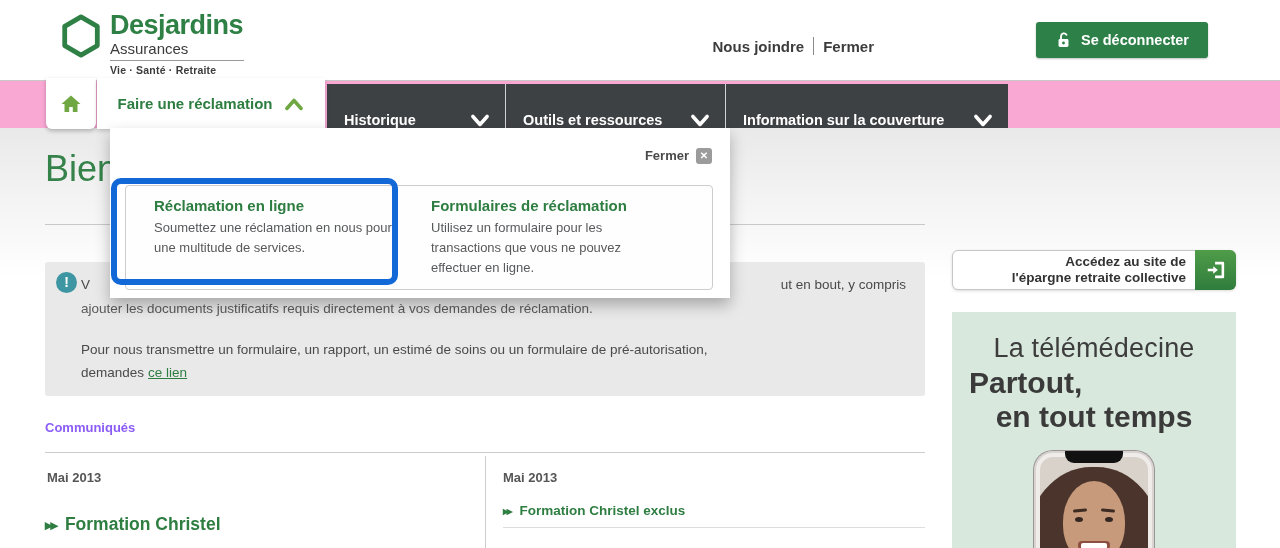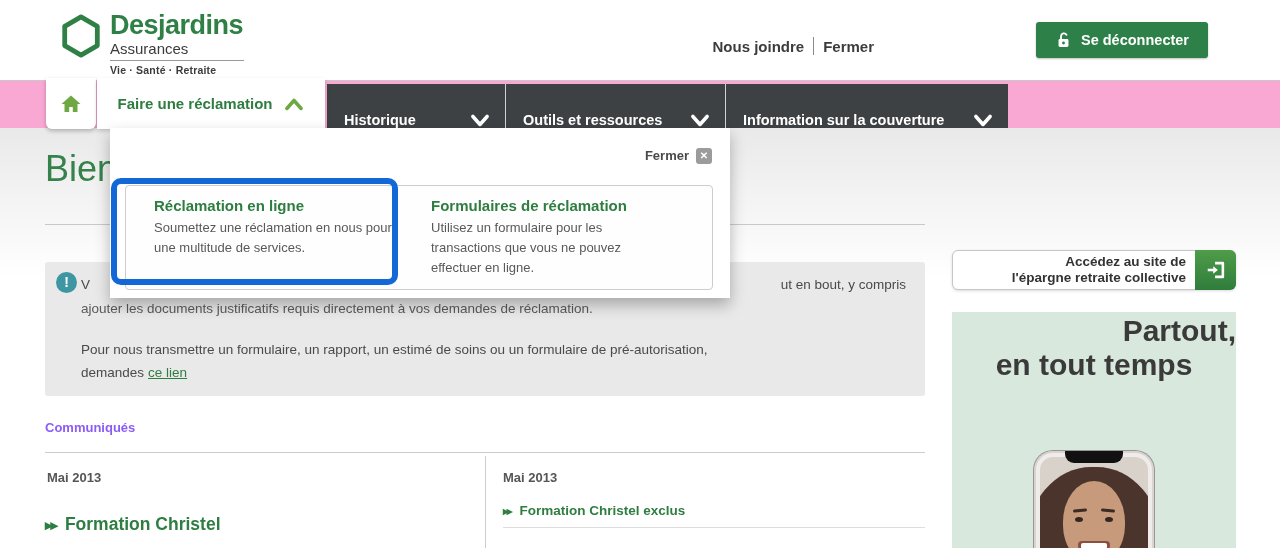--- a/index.html
+++ b/index.html
@@ -58,21 +58,21 @@
   .dbl-arrow { letter-spacing:-2px; margin-right:9px; font-size:0.85em; }
   .comm-sub-hr { position:absolute; left:503px; top:527px; width:422px; height:1px; background:#dddddd; z-index:1; }
 
   
   .retire-btn { position:absolute; left:952px; top:250px; width:284px; height:40px; background:#fff; border:1px solid #c6c6c6; border-radius:6px; box-shadow:0 1px 3px rgba(0,0,0,0.15); display:flex; align-items:center; cursor:pointer; z-index:1; }
   .retire-text { flex:1; text-align:right; font-size:13.5px; font-weight:bold; color:#333; line-height:16px; padding-right:9px; }
   .retire-icon-box { width:41px; height:40px; margin:-1px -1px -1px 0; background:linear-gradient(#4f9c49, #2f7d3c); border-radius:0 6px 6px 0; display:flex; align-items:center; justify-content:center; }
 
   .banner { position:absolute; left:952px; top:312px; width:284px; height:236px; background:#d9e8dd; overflow:hidden; z-index:1; }
   .banner-l1 { margin-top:21px; text-align:center; font-size:27px; color:#3d3d3d; letter-spacing:0.2px; }
-  .banner-l2 { text-align:right; font-size:30px; font-weight:bold; color:#3a3a3a; line-height:34px; margin-top:2px; }
+  .banner-l2 { text-align:left; font-size:30px; font-weight:bold; color:#3a3a3a; line-height:34px; margin-top:2px;padding-left:17px; }
   .banner-l3 { text-align:center; font-size:30px; font-weight:bold; color:#3a3a3a; line-height:34px; }
   .phone { position:absolute; left:50%; transform:translateX(-50%); top:138px; width:122px; height:120px; background:#efecea; border:1px solid #9b9597; border-bottom:none; border-radius:20px 20px 0 0; box-shadow:inset 0 0 0 2px #d8d4d2; }
   .screen { position:absolute; left:6px; right:6px; top:6px; bottom:0; background:#d9d2cb; border-radius:13px 13px 0 0; overflow:hidden; }
   .notch { position:absolute; left:50%; transform:translateX(-50%); top:0; width:58px; height:12px; background:#111; border-radius:0 0 9px 9px; z-index:3; }
   .hair { position:absolute; top:10px; left:-14px; right:-14px; height:160px; background:#4a342b; border-radius:48% 48% 40% 40%; }
   .face { position:absolute; top:24px; left:50%; transform:translateX(-50%); width:62px; height:82px; background:#c79a7c; border-radius:50% 50% 46% 46%; }
   .brow { position:absolute; top:28px; width:14px; height:3px; background:#3c2b22; border-radius:2px; }
   .brow.l { left:10px; transform:rotate(-6deg); } .brow.r { right:10px; transform:rotate(6deg); }
   .eye { position:absolute; top:36px; width:8px; height:5px; background:#342620; border-radius:50%; }
   .eye.l { left:12px; } .eye.r { right:12px; }
@@ -196,20 +196,21 @@
     <div class="retire-icon-box">
       <svg width="22" height="22" viewBox="0 0 24 24">
         <path d="M11 4.5 H19.5 V19.5 H11" fill="none" stroke="#fff" stroke-width="2.8" stroke-linejoin="round"></path>
         <path d="M3 12 H10.5" stroke="#fff" stroke-width="2.8"></path>
         <path d="M9 7.8 L14 12 L9 16.2 Z" fill="#fff"></path>
       </svg>
     </div>
   </div>
 
   <div class="banner">
+    <div class="banner-l1">La télémédecine</div>
     <div class="banner-l2">Partout,</div>
     <div class="banner-l3">en tout temps</div>
     <div class="phone">
       <div class="screen">
         <div class="hair"></div>
         <div class="face">
           <div class="brow l"></div>
           <div class="brow r"></div>
           <div class="eye l"></div>
           <div class="eye r"></div>

